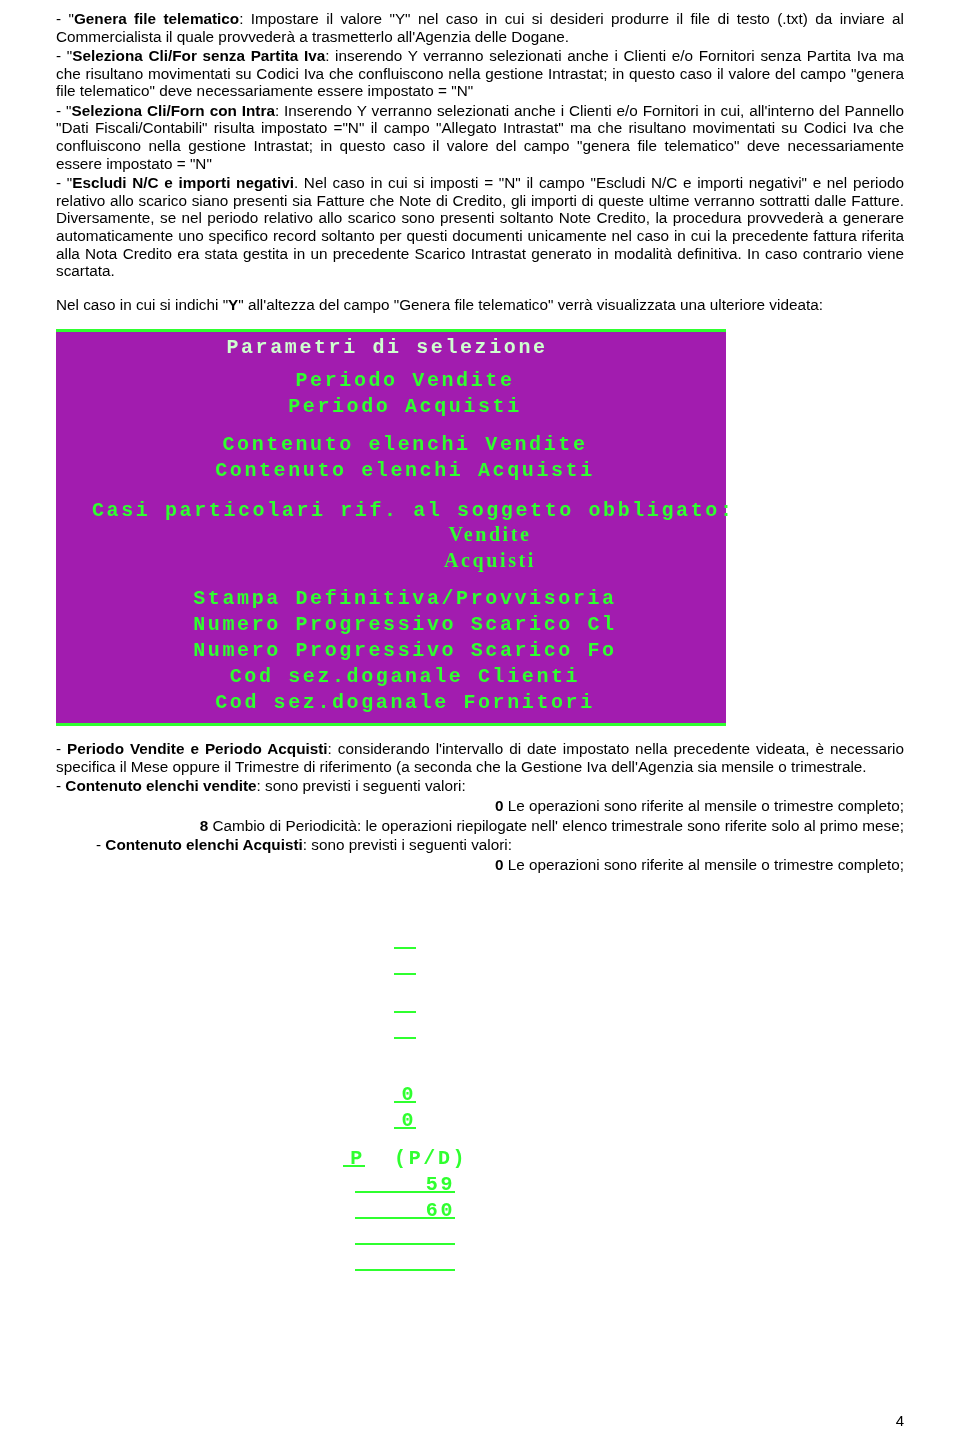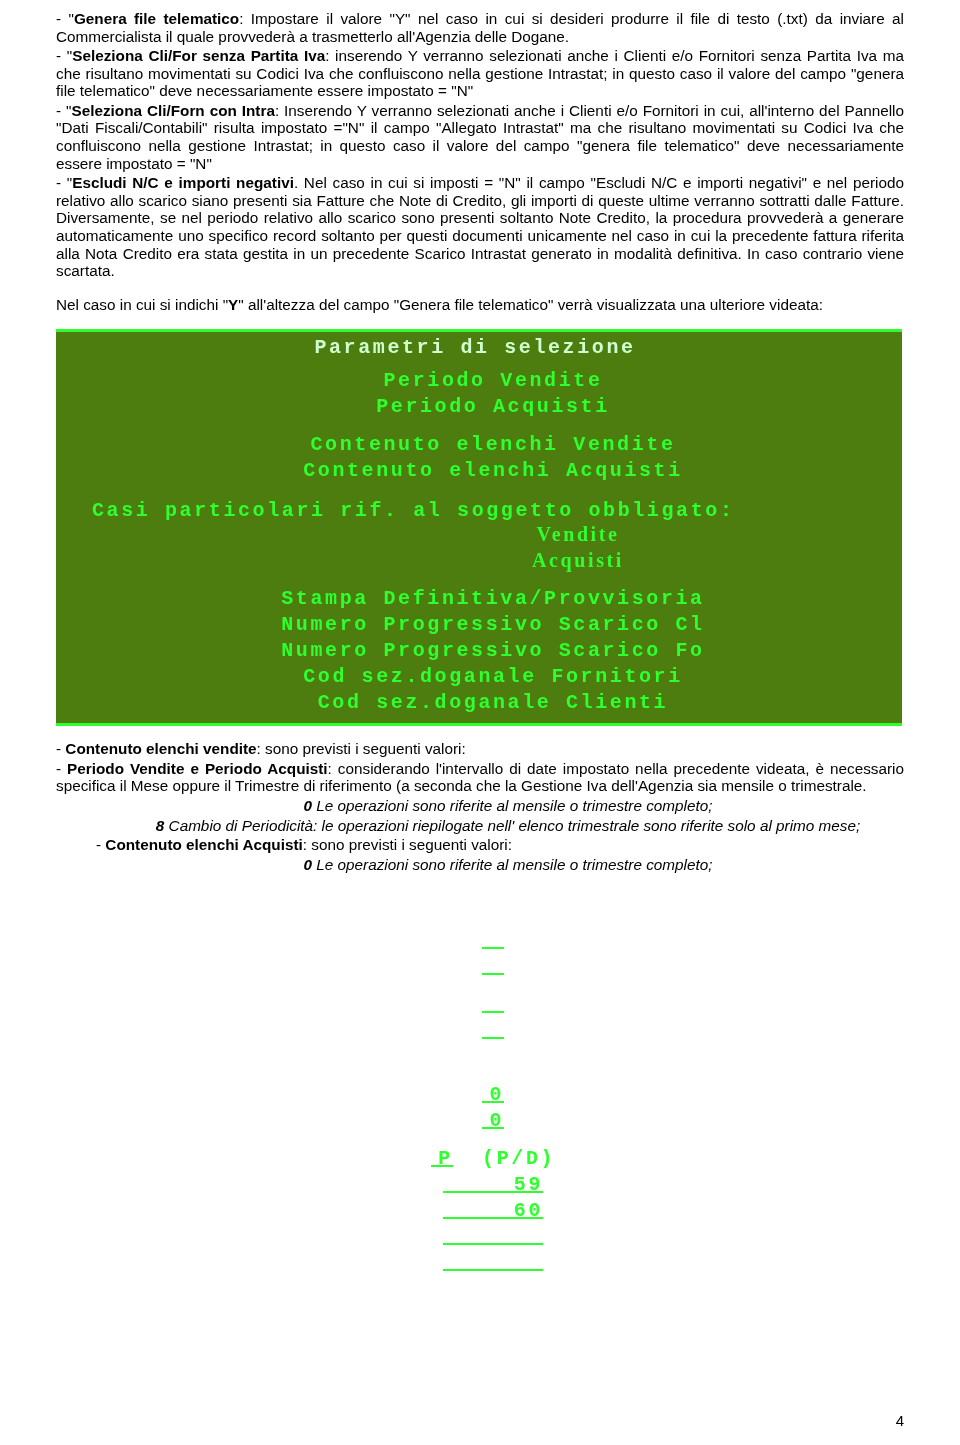--- a/index.html
+++ b/index.html
@@ -20,27 +20,27 @@
   }
   p { margin: 0 0 2px 0; text-align: justify; }
   .blk { margin-bottom: 16px; }
   b { font-weight: bold; }
 
   .terminal-wrap {
     margin-top: 6px;
     margin-bottom: 14px;
   }
   .terminal {
-    background: #4d7c0f;
+    background: #a21caf;
     color: #2fff2f;
     font-family: "Courier New", monospace;
     font-size: 20px;
     font-weight: bold;
     letter-spacing: 2.6px;
-    width: 846px;
+    width: 670px;
     box-sizing: border-box;
     border-top: 3px solid #2fff2f;
     border-bottom: 3px solid #2fff2f;
     padding: 4px 8px 6px 0;
   }
   .terminal .title {
     text-align: center;
     color: #cfffcf;
     margin-bottom: 10px;
   }
@@ -78,21 +78,21 @@
   .terminal .sectitle {
     padding-left: 36px;
     white-space: pre;
     height: 26px;
     display: flex;
     align-items: center;
   }
   .terminal .spacer { height: 12px; }
 
   .indent { margin-left: 56px; }
-  .indent p { text-align: center; font-style: italic; }
+  .indent p { text-align: right; }
   .pagenum {
     position: absolute;
     bottom: 16px;
     right: 56px;
     font-size: 15px;
   }
 </style>
 </head>
 <body>
 
@@ -153,34 +153,34 @@
       </div>
       <div class="trow">
         <span class="lbl">Numero Progressivo Scarico Cl</span>
         <span class="val"><span class="ul w6">59</span></span>
       </div>
       <div class="trow">
         <span class="lbl">Numero Progressivo Scarico Fo</span>
         <span class="val"><span class="ul w6">60</span></span>
       </div>
       <div class="trow">
-        <span class="lbl">Cod sez.doganale Fornitori</span>
+        <span class="lbl">Cod sez.doganale Clienti</span>
         <span class="val"><span class="ul w6"></span></span>
       </div>
       <div class="trow">
-        <span class="lbl">Cod sez.doganale Clienti</span>
+        <span class="lbl">Cod sez.doganale Fornitori</span>
         <span class="val"><span class="ul w6"></span></span>
       </div>
     </div>
   </div>
 
   <div>
+    <p>- <b>Periodo Vendite e Periodo Acquisti</b><span>: considerando l'intervallo di date impostato nella precedente videata, è necessario specifica il Mese oppure il Trimestre di riferimento (a seconda che la Gestione Iva dell'Agenzia sia mensile o trimestrale.</span></p>
+
     <p style="text-align:left;">- <b>Contenuto elenchi vendite</b><span>: sono previsti i seguenti valori:</span></p>
-
-    <p>- <b>Periodo Vendite e Periodo Acquisti</b><span>: considerando l'intervallo di date impostato nella precedente videata, è necessario specifica il Mese oppure il Trimestre di riferimento (a seconda che la Gestione Iva dell'Agenzia sia mensile o trimestrale.</span></p>
     <div class="indent" id="list7">
         <p><b>0 </b><span>Le operazioni sono riferite al mensile o trimestre completo;</span></p>
         <p><b>8 </b><span>Cambio di Periodicità: le operazioni riepilogate nell' elenco trimestrale sono riferite solo al primo mese;</span></p>
       </div>
 
     <p style="text-align:left;margin-left:40px;">- <b>Contenuto elenchi Acquisti</b><span>: sono previsti i seguenti valori:</span></p>
     <div class="indent" id="list8">
         <p><b>0 </b><span>Le operazioni sono riferite al mensile o trimestre completo;</span></p>
       </div>
   </div>

